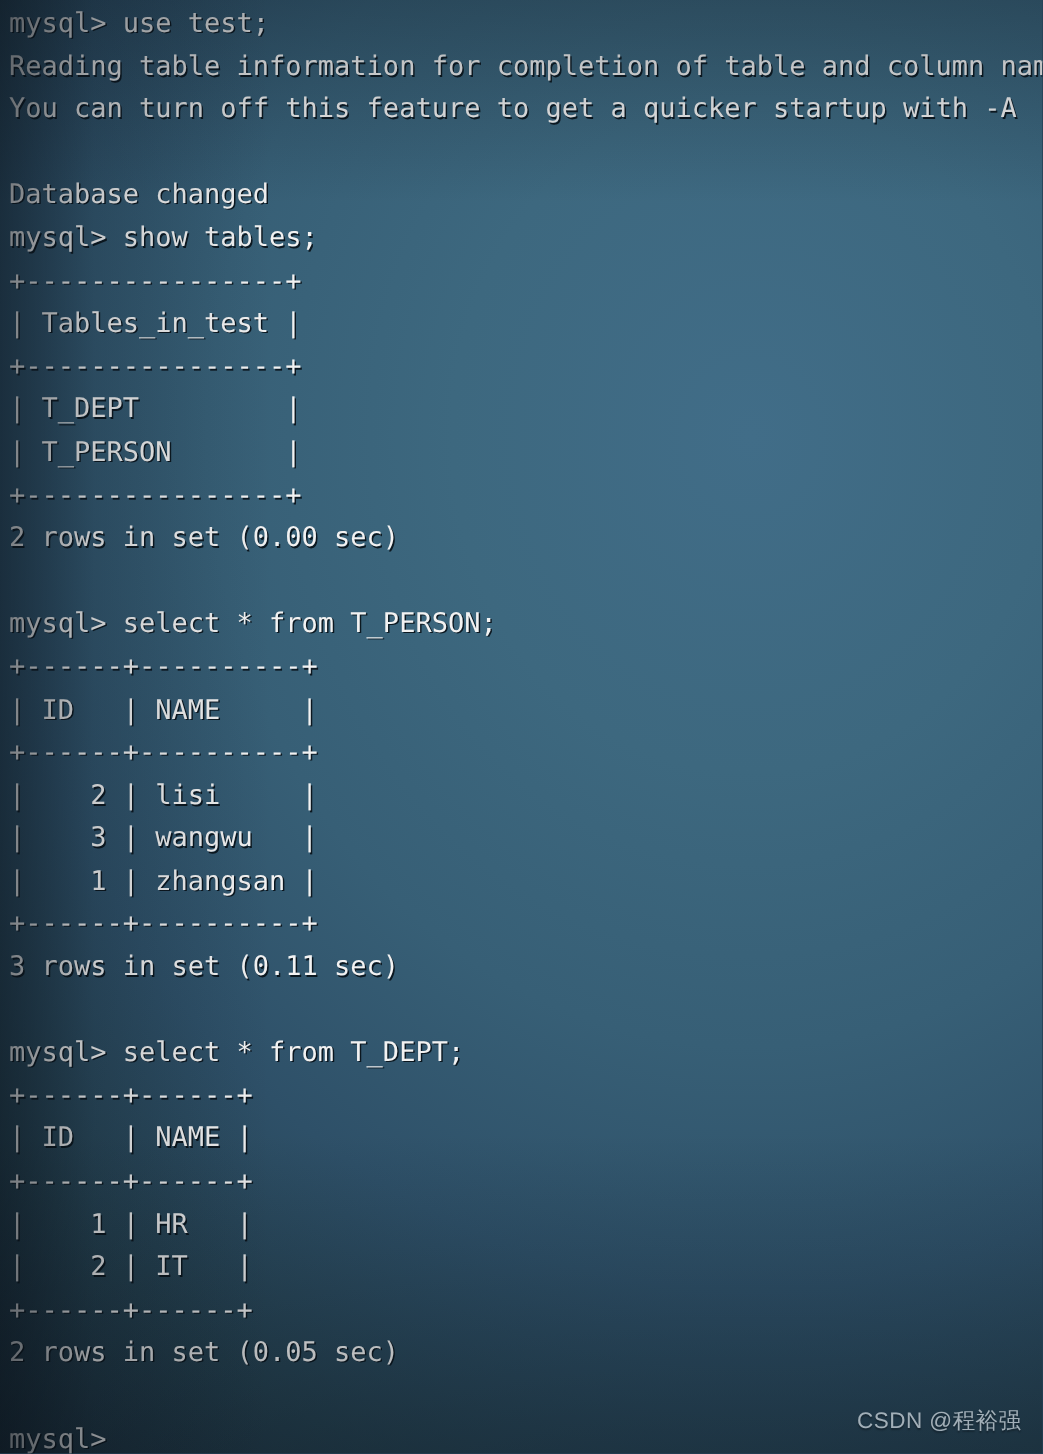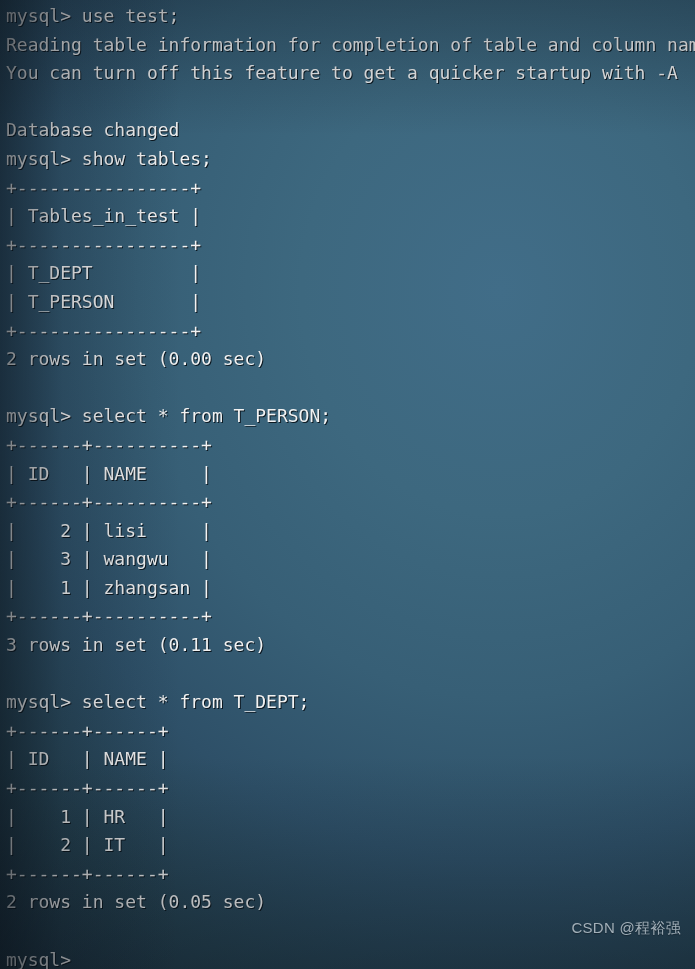--- a/index.html
+++ b/index.html
@@ -51,21 +51,21 @@
   }
 
   .line {
     height: 28.6px;
     white-space: pre;
   }
 
   #watermark {
     position: absolute;
     right: 14px;
-    bottom: 26px;
+    bottom: 6px;
     font-family: "Liberation Sans", "DejaVu Sans", sans-serif;
     font-size: 15px;
     color: #b9c4cc;
     opacity: 0.85;
     letter-spacing: 0.3px;
     text-shadow: 0 1px 1px rgba(8,14,20,0.5);
   }
 </style>
 </head>
 <body>

